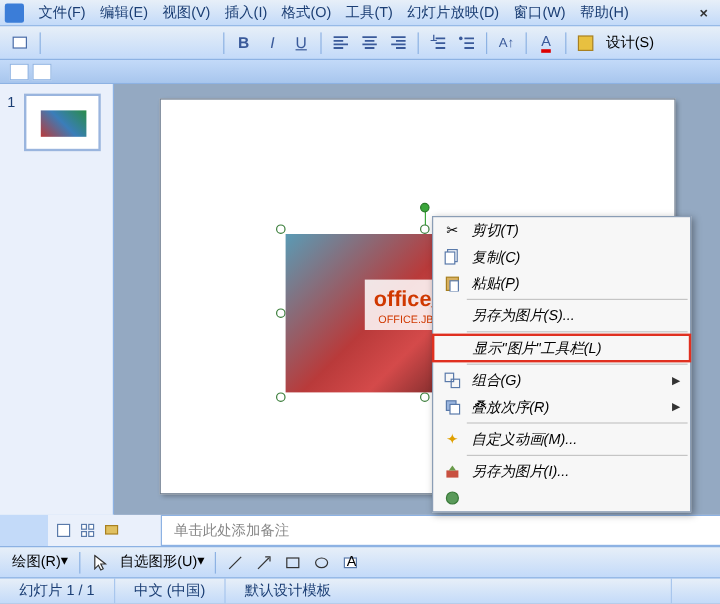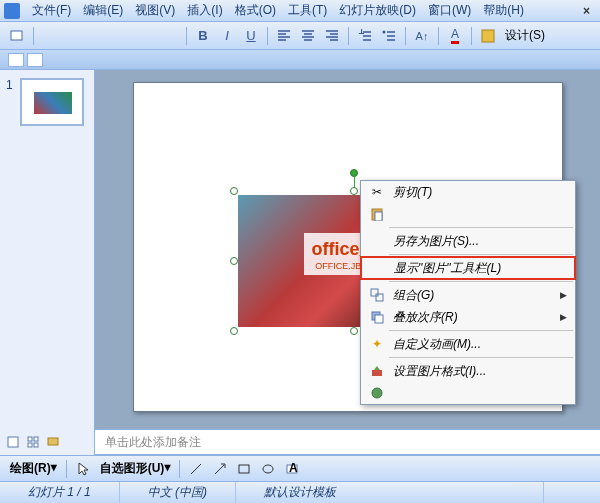--- a/index.html
+++ b/index.html
@@ -30,24 +30,24 @@
 .watermark .wm2 { color: #d03800; font-size: 9px; }
 .context-menu { position: absolute; left: 360px; top: 180px; width: 216px; background: #f7f7f7; border: 1px solid #8a9db5; box-shadow: 2px 2px 6px rgba(0,0,0,0.35); z-index: 100; }
 .ctx-item { display: flex; align-items: center; height: 22px; padding: 0 8px 0 4px; cursor: default; position: relative; }
 .ctx-icon-col { width: 24px; display: flex; justify-content: center; }
 .ctx-label { flex: 1; padding-left: 4px; font-style: italic; }
 .ctx-arrow { font-size: 9px; color: #333; }
 .ctx-sep { height: 1px; background: #c5c5c5; margin: 2px 2px 2px 28px; }
 .ctx-highlight { border: 2px solid #e03020; margin: -1px; height: 24px; }
 .notes-pane { height: 26px; background: #fff; border-top: 1px solid #8db2e3; border-bottom: 1px solid #8db2e3; display: flex; align-items: center; padding-left: 10px; color: #888; }
 .notes-left { width: 95px; background: #eaf0fb; height: 26px; border-right: 1px solid #8db2e3; display: flex; align-items: center; padding-left: 4px; gap: 2px; }
-.notes-row { display: flex; }
-.bottom-toolbar { display: flex; background: linear-gradient(#e7eff8, #c3daf9); border-top: 1px solid #8db2e3; padding: 3px 6px; height: 26px; align-items: center; gap: 2px; font-weight: bold; }
+.notes-row { display: flex; padding-left: 40px; }
+.bottom-toolbar { display: flex; background: linear-gradient(#e7eff8, #c3daf9); border-top: 1px solid #8db2e3; padding: 3px 6px; height: 26px; align-items: center; gap: 2px; }
 .status-bar { display: flex; background: linear-gradient(#e7eff8, #c3daf9); border-top: 1px solid #8db2e3; height: 22px; align-items: center; font-size: 11px; color: #1b3e74; }
-.status-cell { padding: 0 28px; border-right: 1px solid #a8c6ed; height: 100%; display: flex; align-items: center; font-style: italic; }
+.status-cell { padding: 0 16px; border-right: 1px solid #a8c6ed; height: 100%; display: flex; align-items: center; }
 .close-btn { margin-left: auto; color: #333; font-weight: bold; padding: 0 6px; }
 svg { display: block; }
 </style>
 </head>
 <body>
 
 <div class="menubar">
   <div class="app-icon"></div>
   <div class="menu-item">文件(F)</div>
   <div class="menu-item">编辑(E)</div>
@@ -167,24 +167,34 @@
 <div class="context-menu">
   <div class="ctx-item">
     <div class="ctx-icon-col">
         <span>✂</span>
       </div>
     <span class="ctx-label">剪切(T)</span>
   </div>
   <div class="ctx-item">
     <div class="ctx-icon-col">
         <svg width="14" height="14">
+          <rect x="3" y="1" width="8" height="10" fill="#fff" stroke="#5a7aaa"></rect>
+          <rect x="1" y="3" width="8" height="10" fill="#fff" stroke="#5a7aaa"></rect>
+        </svg>
+      </div>
+    <span class="ctx-label">复制(C)</span>
+  </div>
+  <div class="ctx-item">
+    <div class="ctx-icon-col">
+        <svg width="14" height="14">
           <rect x="2" y="2" width="10" height="11" fill="#d8b060" stroke="#a88020"></rect>
           <rect x="5" y="5" width="7" height="9" fill="#fff" stroke="#5a7aaa"></rect>
         </svg>
       </div>
+    <span class="ctx-label">粘贴(P)</span>
   </div>
   <div class="ctx-sep"></div>
   <div class="ctx-item">
     <div class="ctx-icon-col"></div>
     <span class="ctx-label">另存为图片(S)...</span>
   </div>
   <div class="ctx-sep"></div>
   <div class="ctx-item ctx-highlight">
     <div class="ctx-icon-col"></div>
     <span class="ctx-label">显示"图片"工具栏(L)</span>
@@ -218,21 +228,21 @@
     <span class="ctx-label">自定义动画(M)...</span>
   </div>
   <div class="ctx-sep"></div>
   <div class="ctx-item">
     <div class="ctx-icon-col">
         <svg width="14" height="14">
           <rect x="2" y="6" width="10" height="6" fill="#c85040"></rect>
           <path d="M7 2l3 4H4z" fill="#6a9a4a"></path>
         </svg>
       </div>
-    <span class="ctx-label">设置图片格式(I)...</span>
+    <span class="ctx-label">另存为图片(I)...</span>
   </div>
   <div class="ctx-item">
     <div class="ctx-icon-col">
         <svg width="14" height="14">
           <circle cx="7" cy="7" r="5" fill="#5a9a5a" stroke="#3a7a3a"></circle>
         </svg>
       </div>
   </div>
 </div>
 

